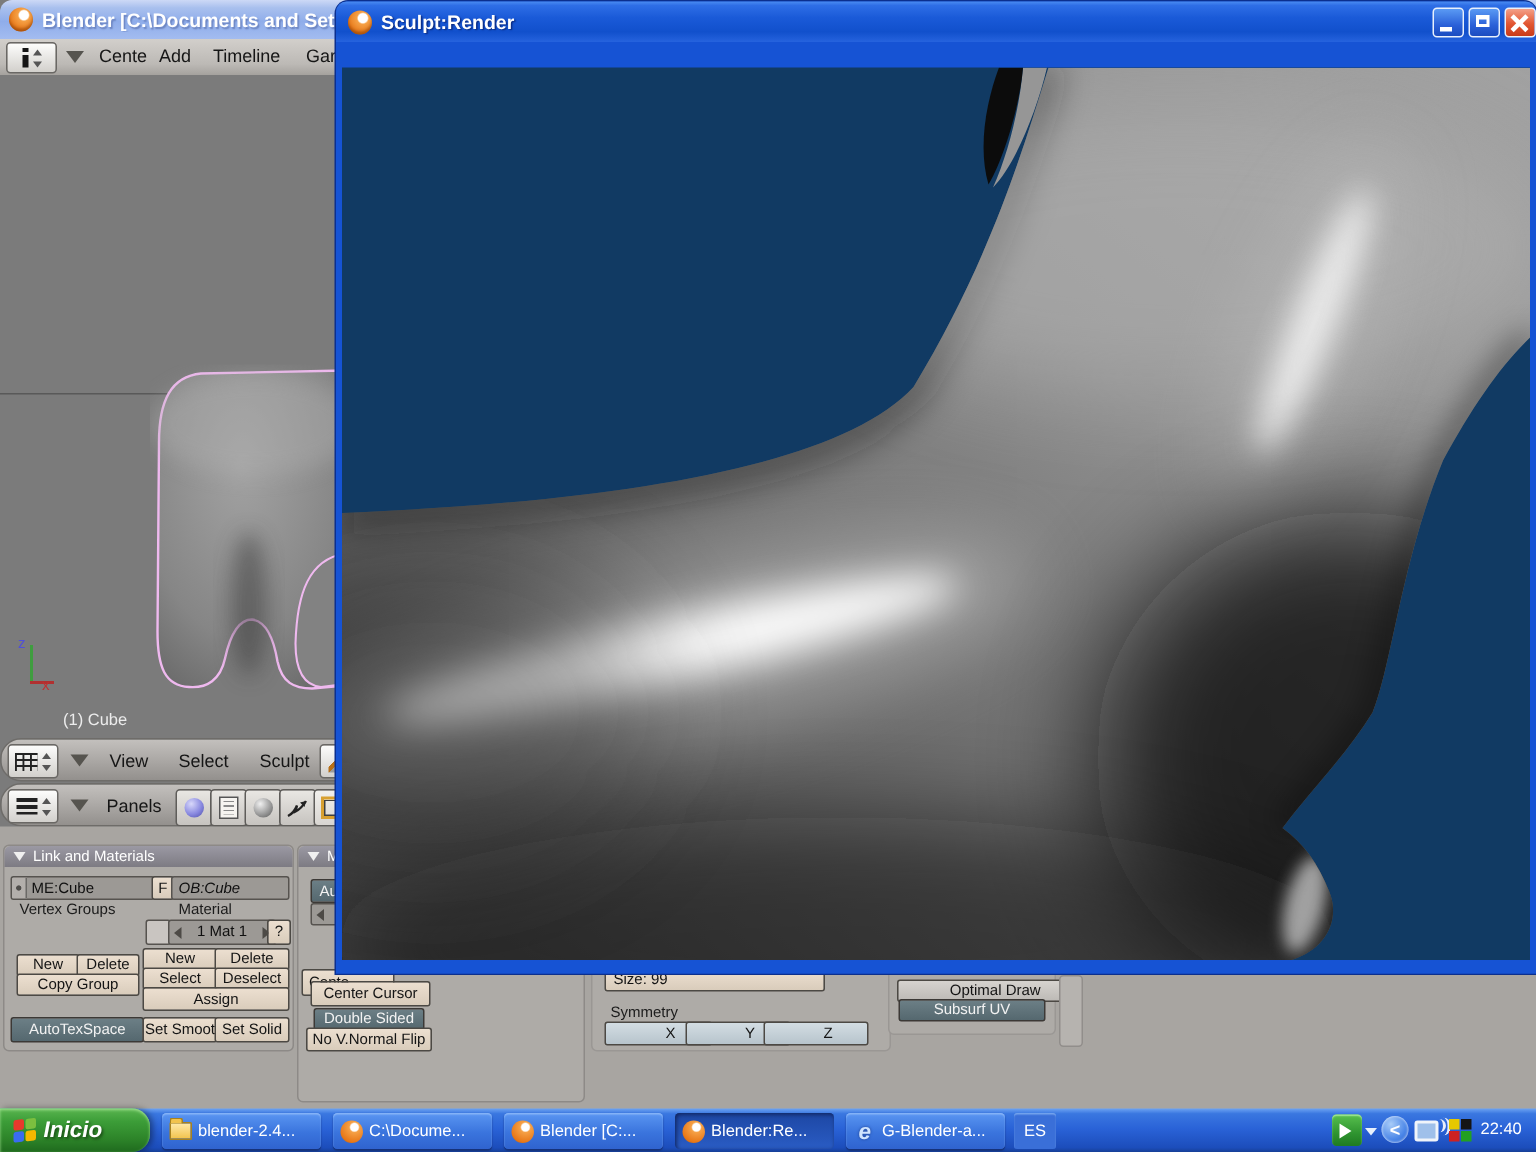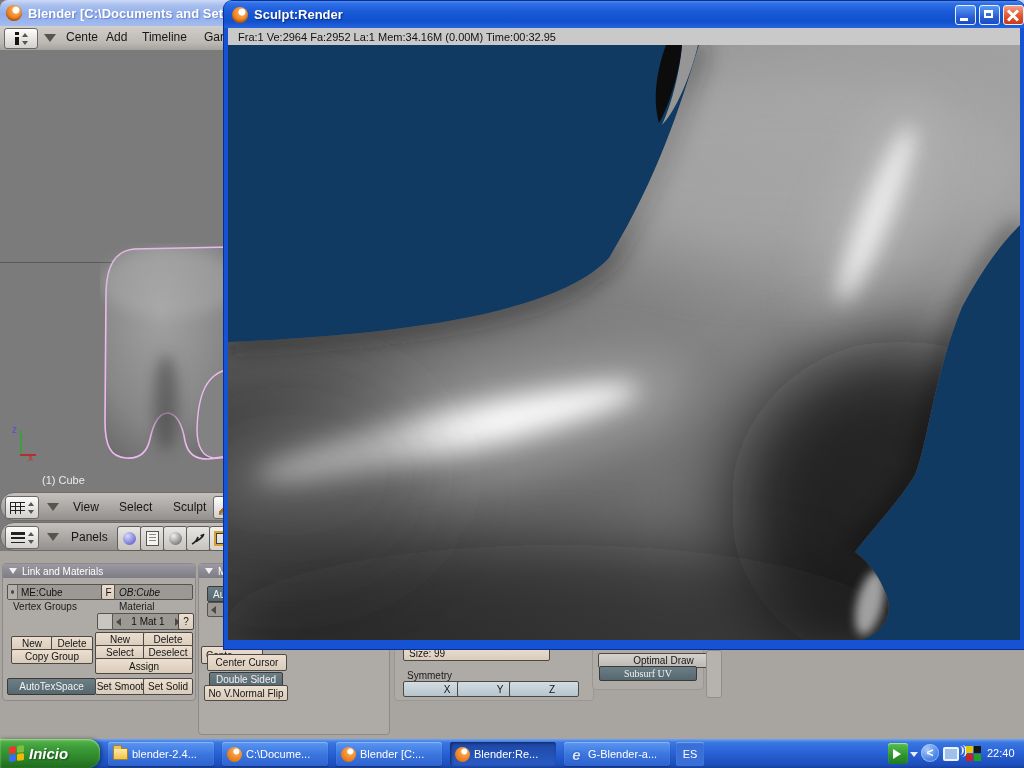--- a/index.html
+++ b/index.html
@@ -285,35 +285,32 @@
     <div class="panel" style="left:394px;top:12px;width:198px;height:136px;border-color:#9a9794;">
       <div class="btn-tan" style="left:8px;top:82px;width:140px;height:13px;justify-content:flex-start;padding-left:5px;">Size: 99</div>
       <div class="plabel" style="left:12px;top:106px;">Symmetry</div>
       <div class="btn-blue" style="left:8px;top:117px;width:54px;height:14px;">X</div>
       <div class="btn-blue" style="left:62px;top:117px;width:52px;height:14px;">Y</div>
       <div class="btn-blue" style="left:114px;top:117px;width:52px;height:14px;">Z</div>
     </div>
 
     <div class="panel" style="left:592px;top:12px;width:110px;height:125px;border-color:#9a9794;">
       <div class="btn-blue" style="left:5px;top:89px;width:97px;height:13px;background:linear-gradient(180deg,#d6d3cf,#bdbab6);">Optimal Draw</div>
-      <div class="btn-dark" style="left:6px;top:102px;width:96px;height:13px;font-family:Liberation Serif, serif;">Subsurf UV</div>
+      <div class="btn-dark" style="left:6px;top:102px;width:96px;height:13px;">Subsurf UV</div>
     </div>
     <div class="abs" style="left:706px;top:99px;width:14px;height:46px;background:#b6b3af;border:1px solid #918e8b;border-radius:3px;"></div>
   </div>
 
   <div class="abs" id="renwin">
     <div id="ren-titlebar">
       <span class="blender-ico"></span>
       <span id="ren-title">Sculpt:Render</span>
       <span class="wbtn min" style="left:731px;"></span>
       <span class="wbtn max" style="left:755px;"></span>
       <span class="wbtn close" style="left:779px;"></span>
-    </div>
-    <div id="ren-infobar">
-      <span>Fra:1  Ve:2964 Fa:2952 La:1 Mem:34.16M (0.00M) Time:00:32.95</span>
     </div>
     <div id="ren-content">
       <svg width="792" height="595" viewBox="0 0 792 595">
         <defs>
           <linearGradient id="bodyGrad" x1="0" y1="1" x2="1" y2="0">
             <stop offset="0" stop-color="#3f3f3f"></stop>
               <stop offset=".35" stop-color="#6b6b6b"></stop>
             <stop offset=".65" stop-color="#8f8f8f"></stop>
               <stop offset="1" stop-color="#a2a2a2"></stop>
           </linearGradient>

